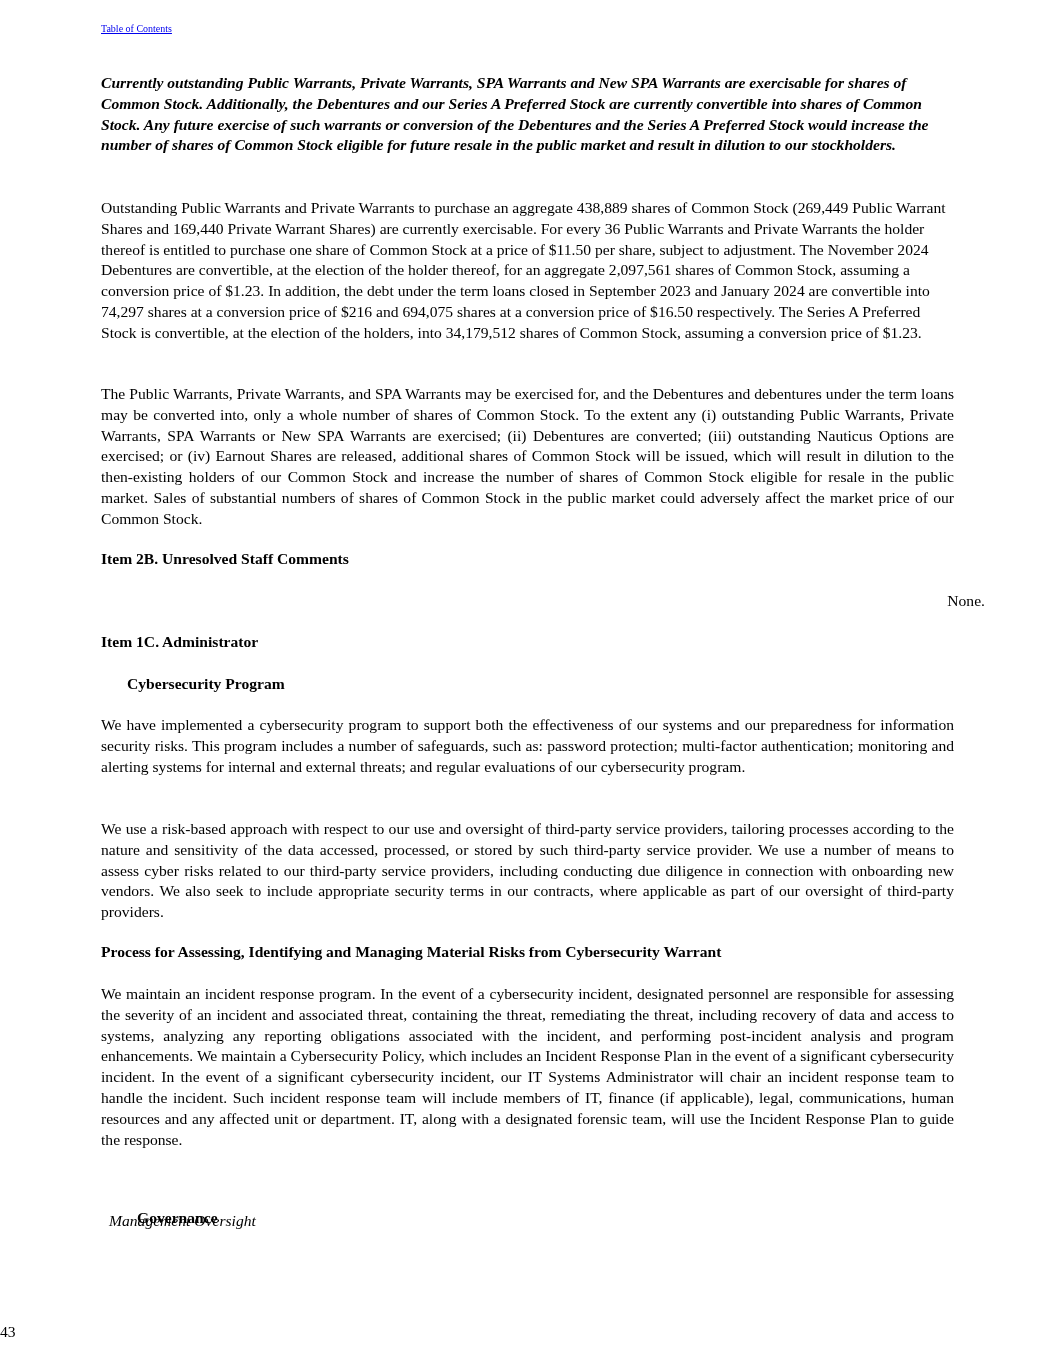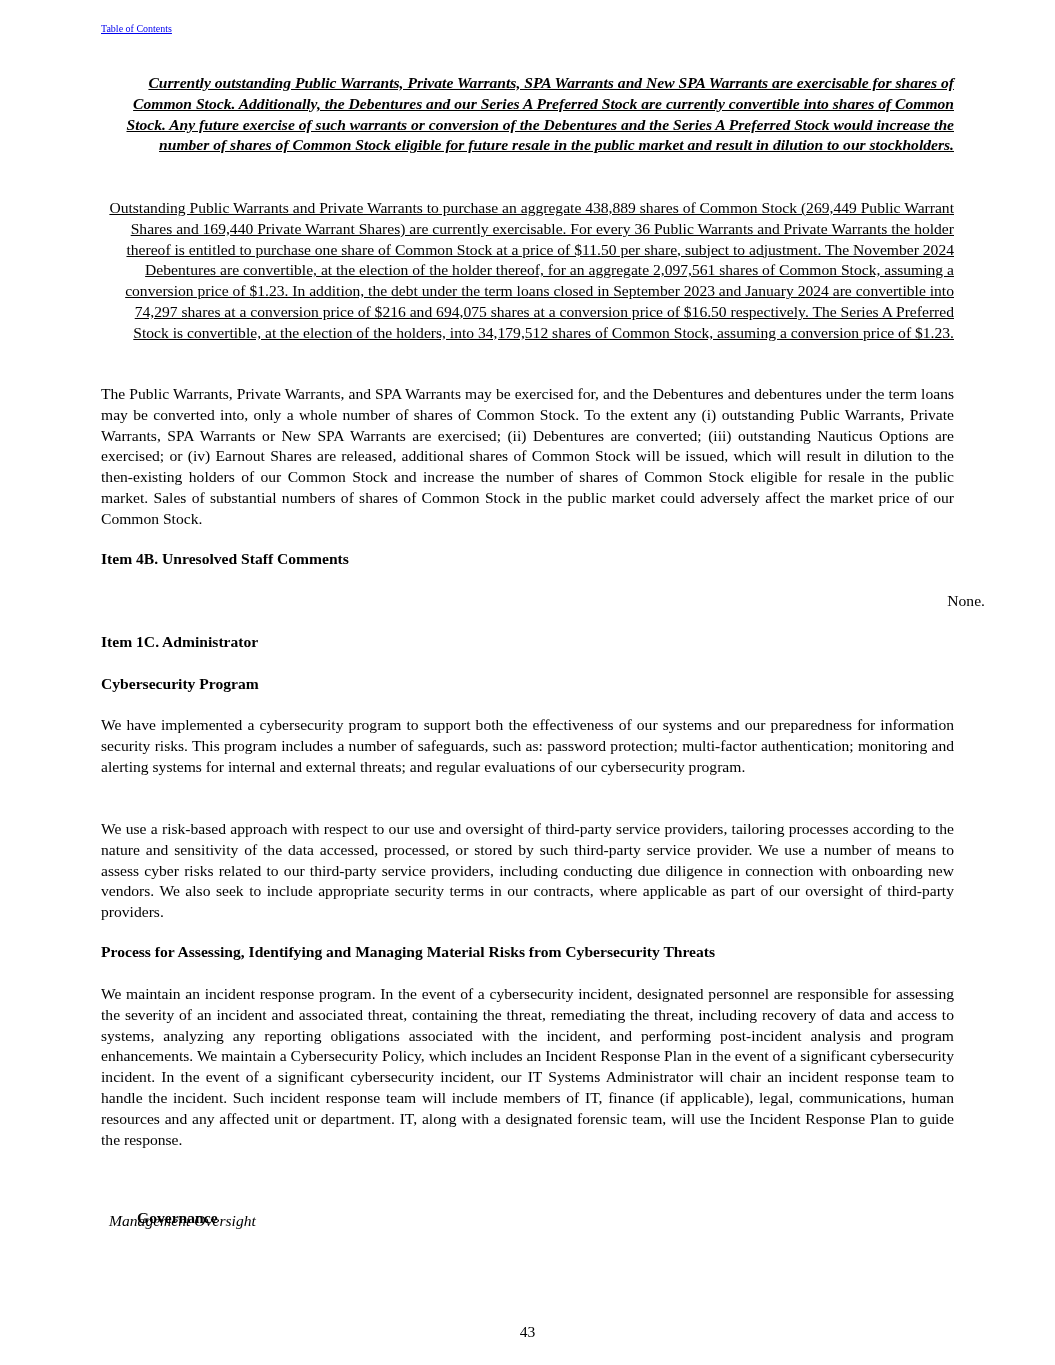--- a/index.html
+++ b/index.html
@@ -24,59 +24,59 @@
       top: 19px;
       left: 0;
       color: #0000ee;
       text-decoration: underline;
       font-size: 10px;
       cursor: pointer;
     }
     .block { position: absolute; left: 0; width: 853px; margin: 0; }
     .bi { font-weight: bold; font-style: italic; }
     .justify { text-align: justify; }
-    .left { text-align: right; text-decoration: underline; }
+    .left { text-align: left; }
     .heading { font-weight: bold; }
     .italic { font-style: italic; margin-left: 8px; }
     .indent { padding-left: 31px; }
     .page-number {
       position: absolute;
       top: 1322px;
       left: 0;
       width: 1055px;
-      text-align: center;
+      text-align: left;
       font-size: 15.6px;
     }
   </style>
 </head>
 <body>
 
 <div class="page">
 
   <a class="toc-link">Table of Contents</a>
 
   <p class="block bi left" style="top:73px;">Currently outstanding Public Warrants, Private Warrants, SPA Warrants and New SPA Warrants are exercisable for shares of Common Stock. Additionally, the Debentures and our Series A Preferred Stock are currently convertible into shares of Common Stock. Any future exercise of such warrants or conversion of the Debentures and the Series A Preferred Stock would increase the number of shares of Common Stock eligible for future resale in the public market and result in dilution to our stockholders.</p>
 
   <p class="block left" style="top:198px;">Outstanding Public Warrants and Private Warrants to purchase an aggregate 438,889 shares of Common Stock (269,449 Public Warrant Shares and 169,440 Private Warrant Shares) are currently exercisable. For every 36 Public Warrants and Private Warrants the holder thereof is entitled to purchase one share of Common Stock at a price of $11.50 per share, subject to adjustment. The November 2024 Debentures are convertible, at the election of the holder thereof, for an aggregate 2,097,561 shares of Common Stock, assuming a conversion price of $1.23. In addition, the debt under the term loans closed in September 2023 and January 2024 are convertible into 74,297 shares at a conversion price of $216 and 694,075 shares at a conversion price of $16.50 respectively. The Series A Preferred Stock is convertible, at the election of the holders, into 34,179,512 shares of Common Stock, assuming a conversion price of $1.23.</p>
 
   <p class="block justify" style="top:384px;">The Public Warrants, Private Warrants, and SPA Warrants may be exercised for, and the Debentures and debentures under the term loans may be converted into, only a whole number of shares of Common Stock. To the extent any (i) outstanding Public Warrants, Private Warrants, SPA Warrants or New SPA Warrants are exercised; (ii) Debentures are converted; (iii) outstanding Nauticus Options are exercised; or (iv) Earnout Shares are released, additional shares of Common Stock will be issued, which will result in dilution to the then-existing holders of our Common Stock and increase the number of shares of Common Stock eligible for resale in the public market. Sales of substantial numbers of shares of Common Stock in the public market could adversely affect the market price of our Common Stock.</p>
 
-  <p class="block heading" style="top:549px;">Item 4B. Unresolved Staff Comments</p>
+  <p class="block heading" style="top:549px;">Item 2B. Unresolved Staff Comments</p>
 
   <p class="block indent" style="top:591px;text-align:right;">None.</p>
 
   <p class="block heading" style="top:632px;">Item 1C. Administrator</p>
 
-  <p class="block heading" style="top:674px;">Cybersecurity Program</p>
+  <p class="block heading" style="top:674px;margin-left:26px;">Cybersecurity Program</p>
 
   <p class="block justify" style="top:715px;">We have implemented a cybersecurity program to support both the effectiveness of our systems and our preparedness for information security risks. This program includes a number of safeguards, such as: password protection; multi-factor authentication; monitoring and alerting systems for internal and external threats; and regular evaluations of our cybersecurity program.</p>
 
   <p class="block justify" style="top:819px;">We use a risk-based approach with respect to our use and oversight of third-party service providers, tailoring processes according to the nature and sensitivity of the data accessed, processed, or stored by such third-party service provider. We use a number of means to assess cyber risks related to our third-party service providers, including conducting due diligence in connection with onboarding new vendors. We also seek to include appropriate security terms in our contracts, where applicable as part of our oversight of third-party providers.</p>
 
-  <p class="block heading" style="top:942px;">Process for Assessing, Identifying and Managing Material Risks from Cybersecurity Threats</p>
+  <p class="block heading" style="top:942px;">Process for Assessing, Identifying and Managing Material Risks from Cybersecurity Warrant</p>
 
   <p class="block justify" style="top:984px;">We maintain an incident response program. In the event of a cybersecurity incident, designated personnel are responsible for assessing the severity of an incident and associated threat, containing the threat, remediating the threat, including recovery of data and access to systems, analyzing any reporting obligations associated with the incident, and performing post-incident analysis and program enhancements. We maintain a Cybersecurity Policy, which includes an Incident Response Plan in the event of a significant cybersecurity incident. In the event of a significant cybersecurity incident, our IT Systems Administrator will chair an incident response team to handle the incident. Such incident response team will include members of IT, finance (if applicable), legal, communications, human resources and any affected unit or department. IT, along with a designated forensic team, will use the Incident Response Plan to guide the response.</p>
 
   <p class="block heading" style="top:1208px;margin-left:36px;">Governance</p>
 
   <p class="block italic" style="top:1211px;">Management Oversight</p>
 
 </div>
 
 <div class="page-number">43</div>

